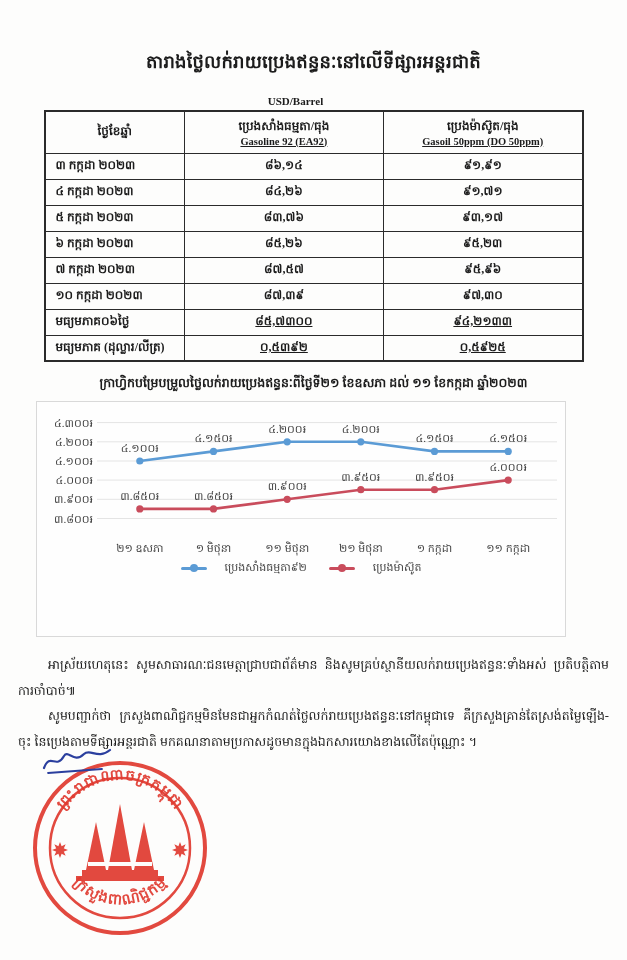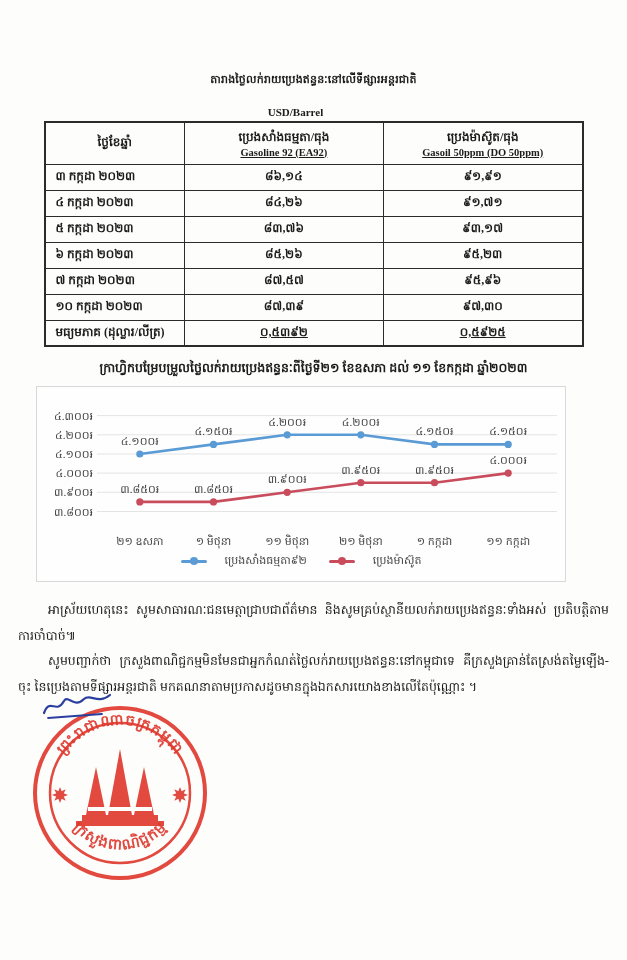--- a/index.html
+++ b/index.html
@@ -3,21 +3,21 @@
 <meta charset="utf-8">
 <style>
   * { margin:0; padding:0; box-sizing:border-box; }
   body { background:#9a9a9a; font-family:"Liberation Serif", serif; }
   .page {
     position:relative; width:627px; height:960px; margin:0 auto;
     background:#fdfdfc; color:#1c1c1c; overflow:hidden;
     box-shadow:0 0 6px rgba(0,0,0,.4);
   }
   .doc-title {
-    margin-top:72px; text-align:center; font-size:11px; font-weight:bold;
+    margin-top:50px; text-align:center; font-size:18px; font-weight:bold;
     letter-spacing:.2px;
   }
   .unit-row { width:540px; margin:14px auto 1px; text-align:center; }
   .unit-label { font-size:11px; font-weight:bold; padding-right:36px; }
   table.price-table {
     width:540px; margin:0 auto; border-collapse:collapse;
     border:2px solid #2b2b2b; font-size:12px;padding-left:14px;
   }
   .price-table td, .price-table th { border:1px solid #2b2b2b; }
   .price-table th { height:42px; font-weight:bold; vertical-align:middle; }
@@ -26,22 +26,22 @@
   .col-val  { width:37%; }
   .cell-date { text-align:left; padding-left:10px; font-weight:600; }
   .cell-val  { text-align:center; font-weight:600; }
   .hdr-en { display:block; font-size:10.5px; font-family:"Liberation Serif", serif;text-decoration:underline; }
   .hdr-kh { display:block; font-size:12px; }
   .u { text-decoration:underline; }
   .chart-title {
     margin-top:13px; text-align:center; font-size:12.5px; font-weight:bold;
   }
   .chart-box {
-    width:530px; margin:8px 0 0 36px; height:196px;
-    border:1px solid #d9d9d9; padding-top:8px; background:#fefefe;
+    width:530px; margin:8px 0 0 36px; height:236px;
+    border:1px solid #d9d9d9; background:#fefefe;
   }
   .chart-svg { display:block; margin:0 auto; }
   .legend { display:flex; justify-content:center; gap:22px; margin-top:2px; }
   .legend-item { display:flex; align-items:center; gap:18px; font-size:11px; color:#3f3f3f; }
   .legend-marker { position:relative; width:26px; height:3px; border-radius:2px; }
   .legend-marker::after {
     content:""; position:absolute; left:9px; top:-2.5px;
     width:8px; height:8px; border-radius:50%; background:inherit;
   }
   .body-text { padding:16px 18px 0 18px; font-size:12.5px; line-height:2.05; text-align:justify; }
@@ -97,20 +97,25 @@
     </tr>
     <tr>
       <td class="cell-date">៧ កក្កដា ២០២៣</td>
       <td class="cell-val">៨៧,៥៧</td>
       <td class="cell-val">៩៥,៩៦</td>
     </tr>
     <tr>
       <td class="cell-date">១០ កក្កដា ២០២៣</td>
       <td class="cell-val">៨៧,៣៩</td>
       <td class="cell-val">៩៧,៣០</td>
+    </tr>
+    <tr>
+      <td class="cell-date">មធ្យមភាគ០៦ថ្ងៃ</td>
+      <td class="cell-val u">៨៥,៧៣០០</td>
+      <td class="cell-val u">៩៤,២១៣៣</td>
     </tr>
     <tr>
       <td class="cell-date">មធ្យមភាគ (ដុល្លារ/លីត្រ)</td>
       <td class="cell-val u">០,៥៣៩២</td>
       <td class="cell-val u">០,៥៩២៥</td>
     </tr>
   </tbody>
     </table>
 
   <div class="chart-title">ក្រាហ្វិកបម្រែបម្រួលថ្លៃលក់រាយប្រេងឥន្ធនៈពីថ្ងៃទី២១ ខែឧសភា ដល់ ១១ ខែកក្កដា ឆ្នាំ២០២៣</div>

